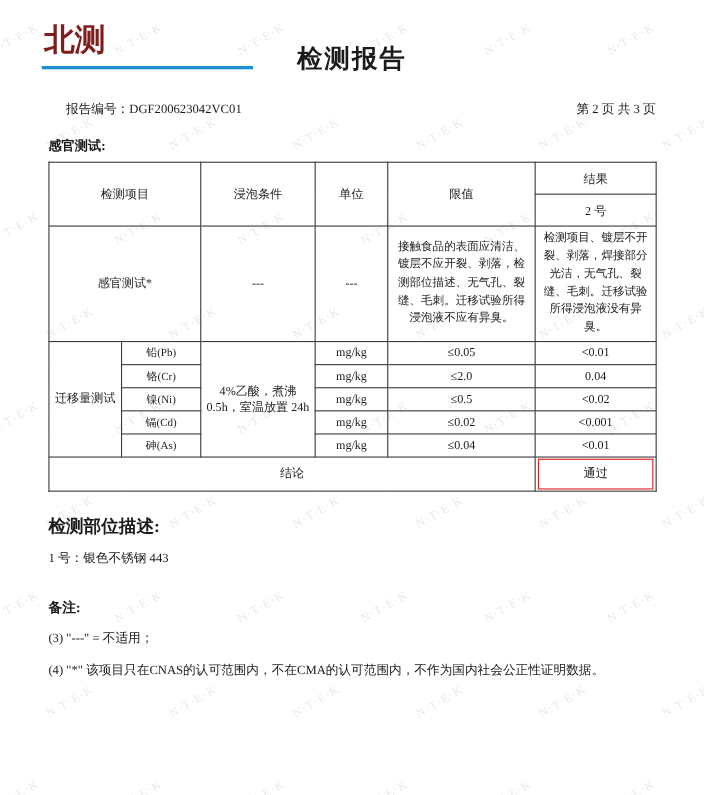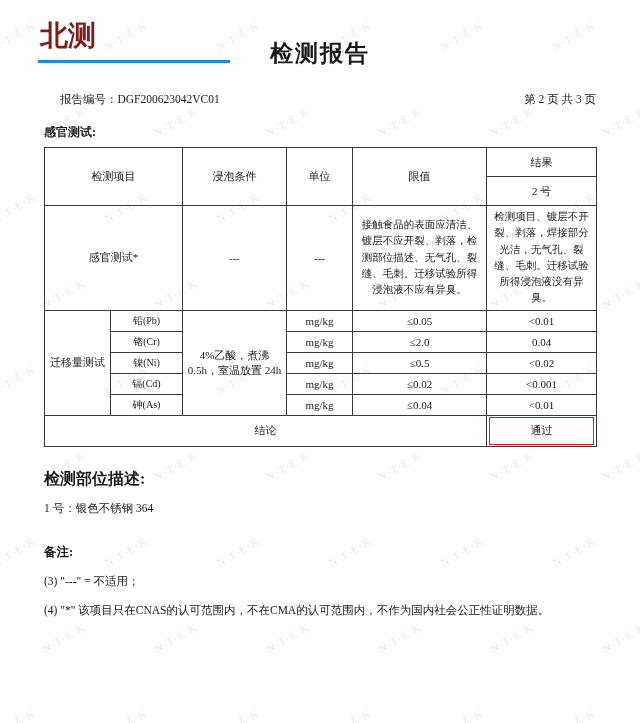--- a/index.html
+++ b/index.html
@@ -335,21 +335,21 @@
         <td class="result-cell-box">
           <span>通过</span>
           <span class="redbox"></span>
         </td>
       </tr>
     </tbody>
   </table>
 
   <div class="block">
     <div class="block-title">检测部位描述:</div>
-    <div class="block-line">1 号：银色不锈钢 364</div>
+    <div class="block-line">1 号：银色不锈钢 443</div>
   </div>
 
   <div class="block">
     <div class="notes-title">备注:</div>
     <div class="note">(3) "---" = 不适用；</div>
     <div class="note">(4) "*" 该项目只在CNAS的认可范围内，不在CMA的认可范围内，不作为国内社会公正性证明数据。</div>
   </div>
 
 </div>
 

